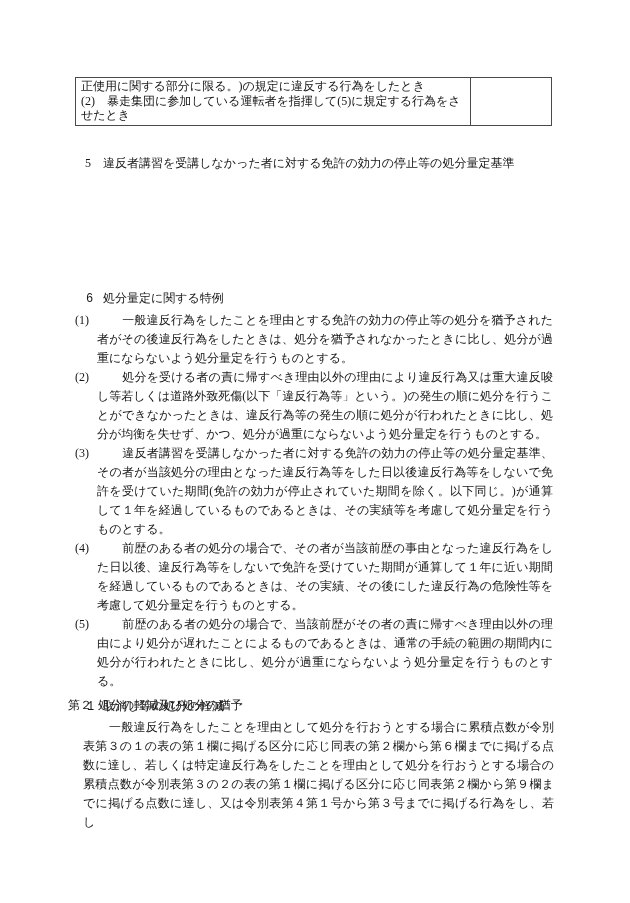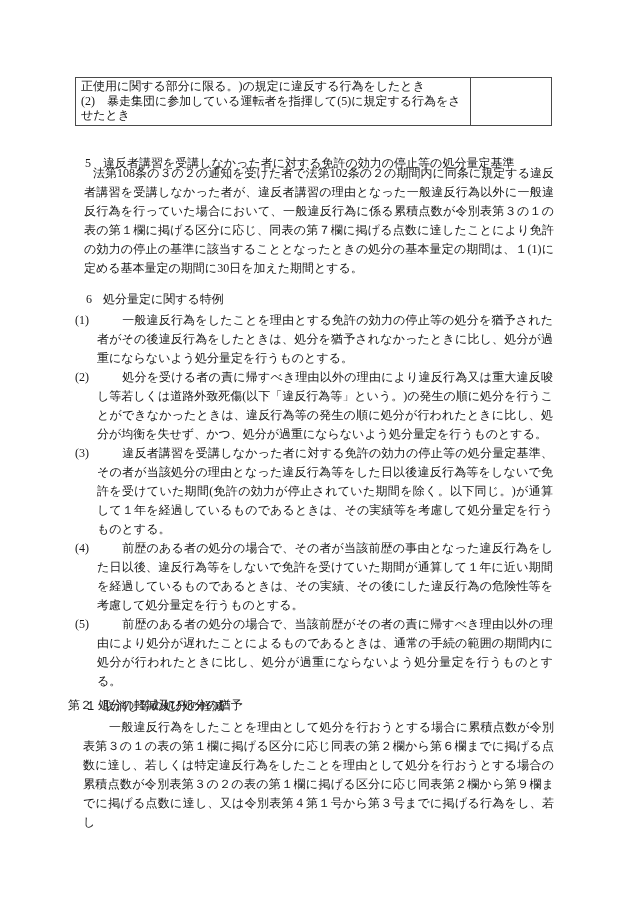--- a/index.html
+++ b/index.html
@@ -44,21 +44,21 @@
   }
   .vtable .cell-points {
     flex: 1;
   }
 
   
   .heading { position: absolute; white-space: nowrap; }
   .heading .num { display: inline-block; }
   .s5h { left: 85px; top: 144px; margin-top: 10px; }
   .s5h .num { width: 18px; }
-  .s6h { left: 86px; top: 290px; }
+  .s6h { left: 86px; top: 290px; font-family: Liberation Mono, monospace; }
   .s6h .num { width: 17px; }
   .p2h { left: 68px; top: 696px; }
   .p2h .num { width: 30px; }
   .p2s { left: 87px; top: 698px; font-family: Liberation Mono, monospace; }
   .p2s .num { width: 16px; }
 
   
   .para {
     position: absolute;
     text-align: justify;
@@ -106,21 +106,20 @@
     <div class="cell-main">
       <div>正使用に関する部分に限る。)の規定に違反する行為をしたとき</div>
       <div>(2)　暴走集団に参加している運転者を指揮して(5)に規定する行為をさせたとき</div>
     </div>
     <div class="cell-points"></div>
   </div>
 
   <div class="heading s5h">
     <span class="num">5</span><span>違反者講習を受講しなかった者に対する免許の効力の停止等の処分量定基準</span>
   </div>
-  <div class="para s5b">法第108条の３の２の通知を受けた者で法第102条の２の期間内に同条に規定する違反者講習を受講しなかった者が、違反者講習の理由となった一般違反行為以外に一般違反行為を行っていた場合において、一般違反行為に係る累積点数が令別表第３の１の表の第１欄に掲げる区分に応じ、同表の第７欄に掲げる点数に達したことにより免許の効力の停止の基準に該当することとなったときの処分の基本量定の期間は、１(1)に定める基本量定の期間に30日を加えた期間とする。</div>
 
   <div class="heading s6h">
     <span class="num">6</span><span>処分量定に関する特例</span>
   </div>
   <div class="items">
     <div class="item">
       <span class="marker">(1)</span><span>一般違反行為をしたことを理由とする免許の効力の停止等の処分を猶予された者がその後違反行為をしたときは、処分を猶予されなかったときに比し、処分が過重にならないよう処分量定を行うものとする。</span>
     </div>
     <div class="item">
       <span class="marker">(2)</span><span>処分を受ける者の責に帰すべき理由以外の理由により違反行為又は重大違反唆し等若しくは道路外致死傷(以下「違反行為等」という。)の発生の順に処分を行うことができなかったときは、違反行為等の発生の順に処分が行われたときに比し、処分が均衡を失せず、かつ、処分が過重にならないよう処分量定を行うものとする。</span>

